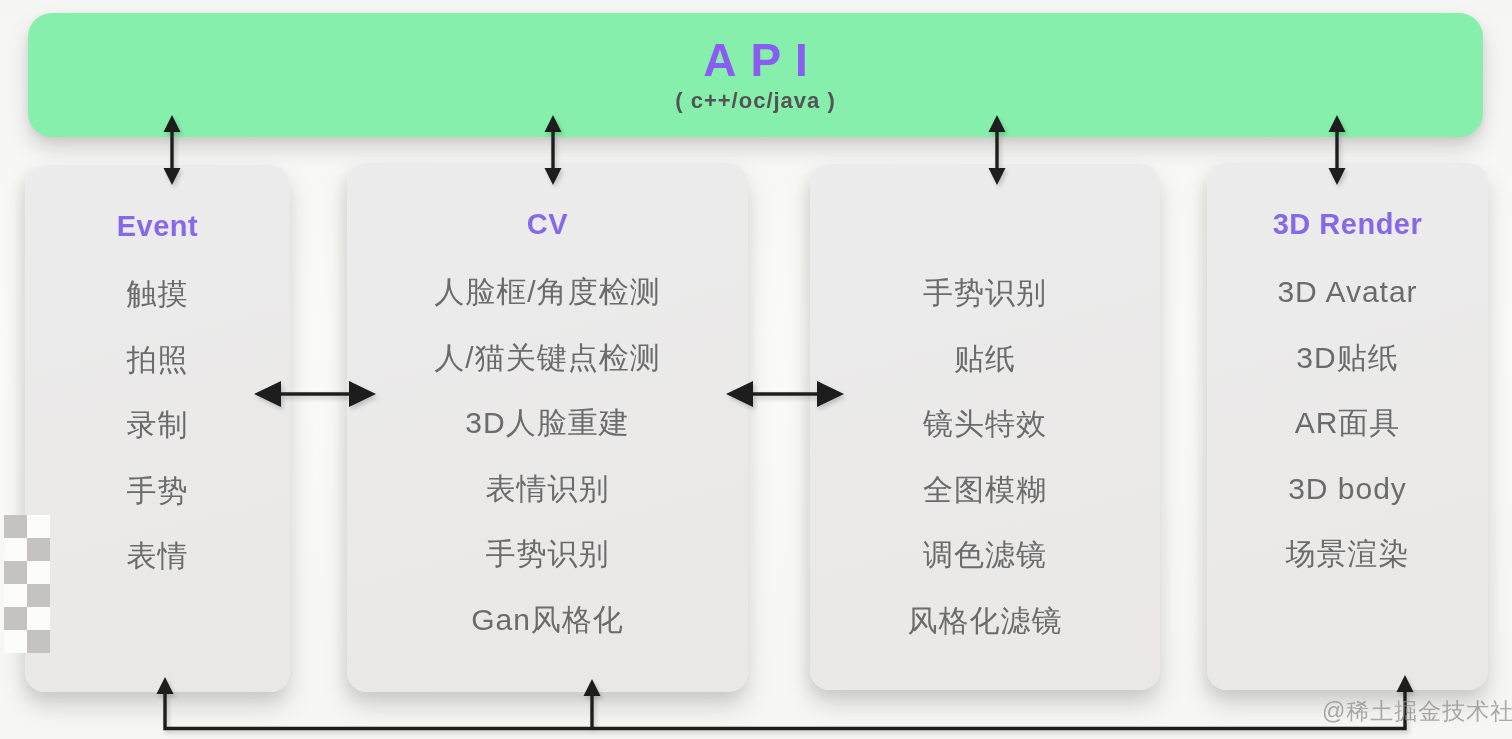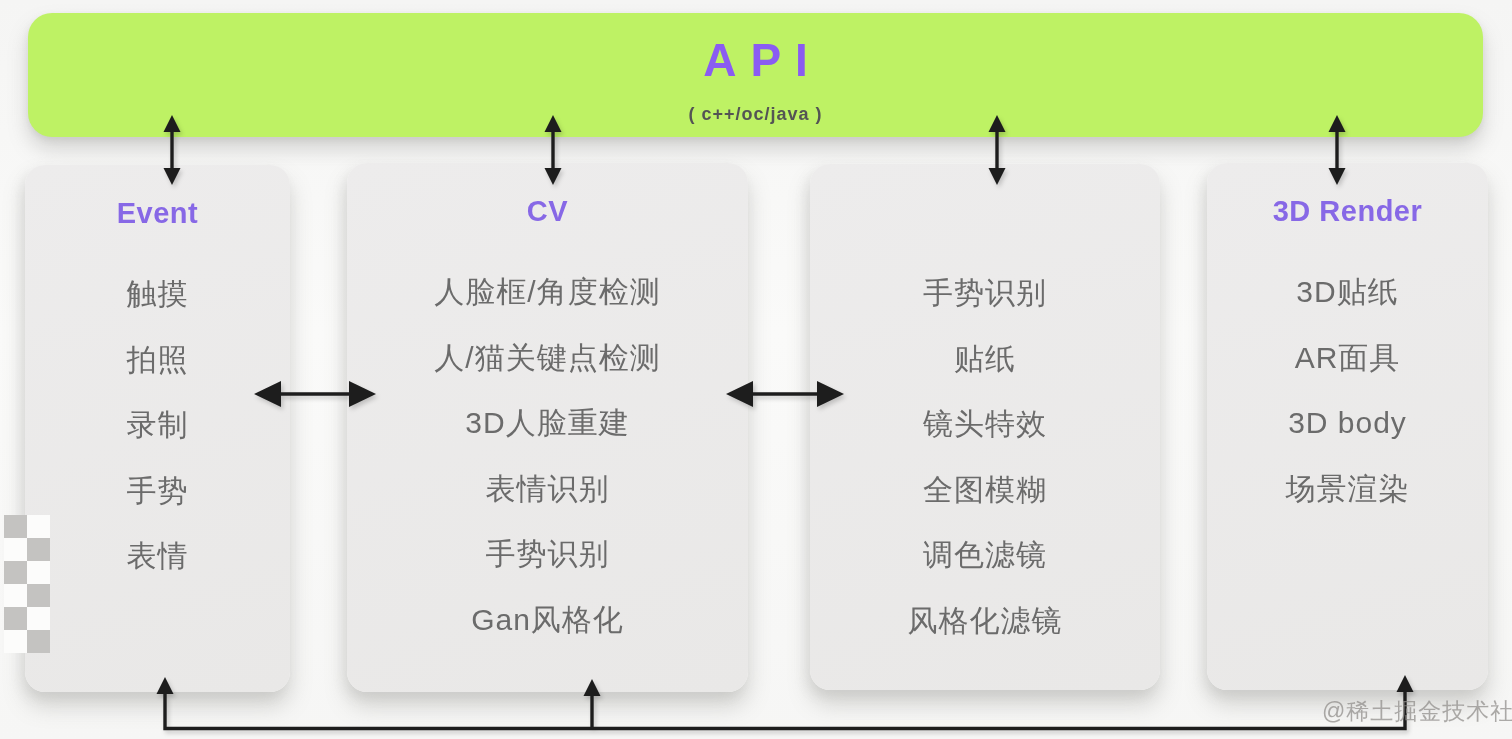--- a/index.html
+++ b/index.html
@@ -5,43 +5,43 @@
   html,body{margin:0;padding:0;}
   body{
     width:1512px;height:739px;position:relative;overflow:hidden;
     background:linear-gradient(180deg,#f5f5f4 0%,#fafaf9 45%,#f6f6f5 100%);
     font-family:"Liberation Sans","DejaVu Sans",sans-serif;
   }
   .api-bar{
     position:absolute;left:28px;top:13px;width:1455px;height:124px;
     border-radius:24px;
     background:linear-gradient(180deg,#ededec 0%,#eaе9e8 60%,#efeeed 100%);
-    background-color:#bef264;
+    background-color:#86efac;
     box-shadow:0 12px 20px rgba(120,120,115,.28), 0 3px 6px rgba(140,140,135,.15);
     text-align:center;
   }
   .api-title{
     margin-top:22px;font-size:46px;line-height:50px;font-weight:700;
     color:#8a5cf2;letter-spacing:14px;text-indent:14px;
   }
   .api-subtitle{
-    margin-top:14px;font-size:18px;line-height:30px;font-weight:700;
+    margin-top:1px;font-size:22px;line-height:30px;font-weight:700;
     color:#545454;letter-spacing:1px;
   }
   .col{
     position:absolute;border-radius:20px;
     background:linear-gradient(165deg,#edecec 0%,#e9e8e7 100%);
     box-shadow:0 14px 22px rgba(125,125,120,.30), -4px 6px 12px rgba(150,150,145,.12);
   }
   .col-event{left:25px;top:165px;width:265px;height:527px;}
   .col-cv{left:347px;top:163px;width:401px;height:529px;}
   .col-2d{left:810px;top:164px;width:350px;height:526px;}
   .col-3d{left:1207px;top:163px;width:281px;height:527px;}
   .col-title{
-    margin-top:31px;text-align:center;font-size:29px;line-height:34px;
+    margin-top:44px;text-align:center;font-size:29px;line-height:34px;
     font-weight:700;color:#8768e6;letter-spacing:.5px;
   }
   .items{position:absolute;top:96px;left:0;right:0;}
   .item{
     height:65.5px;line-height:65.5px;text-align:center;
     font-size:30px;color:#6b6b6b;letter-spacing:1px;white-space:nowrap;
   }
   .arrows{
     position:absolute;left:0;top:0;z-index:5;pointer-events:none;
     filter:drop-shadow(2px 3px 2px rgba(0,0,0,.18));
@@ -94,20 +94,21 @@
     <div class="item">镜头特效</div>
     <div class="item">全图模糊</div>
     <div class="item">调色滤镜</div>
     <div class="item">风格化滤镜</div>
   </div>
 </div>
 
 <div class="col col-3d">
   <div class="col-title">3D Render</div>
   <div class="items">
+    <div class="item">3D Avatar</div>
     <div class="item">3D贴纸</div>
     <div class="item">AR面具</div>
     <div class="item">3D body</div>
     <div class="item">场景渲染</div>
   </div>
 </div>
 
 <div class="checker"></div>
 
 <div class="watermark">@稀土掘金技术社区</div>

